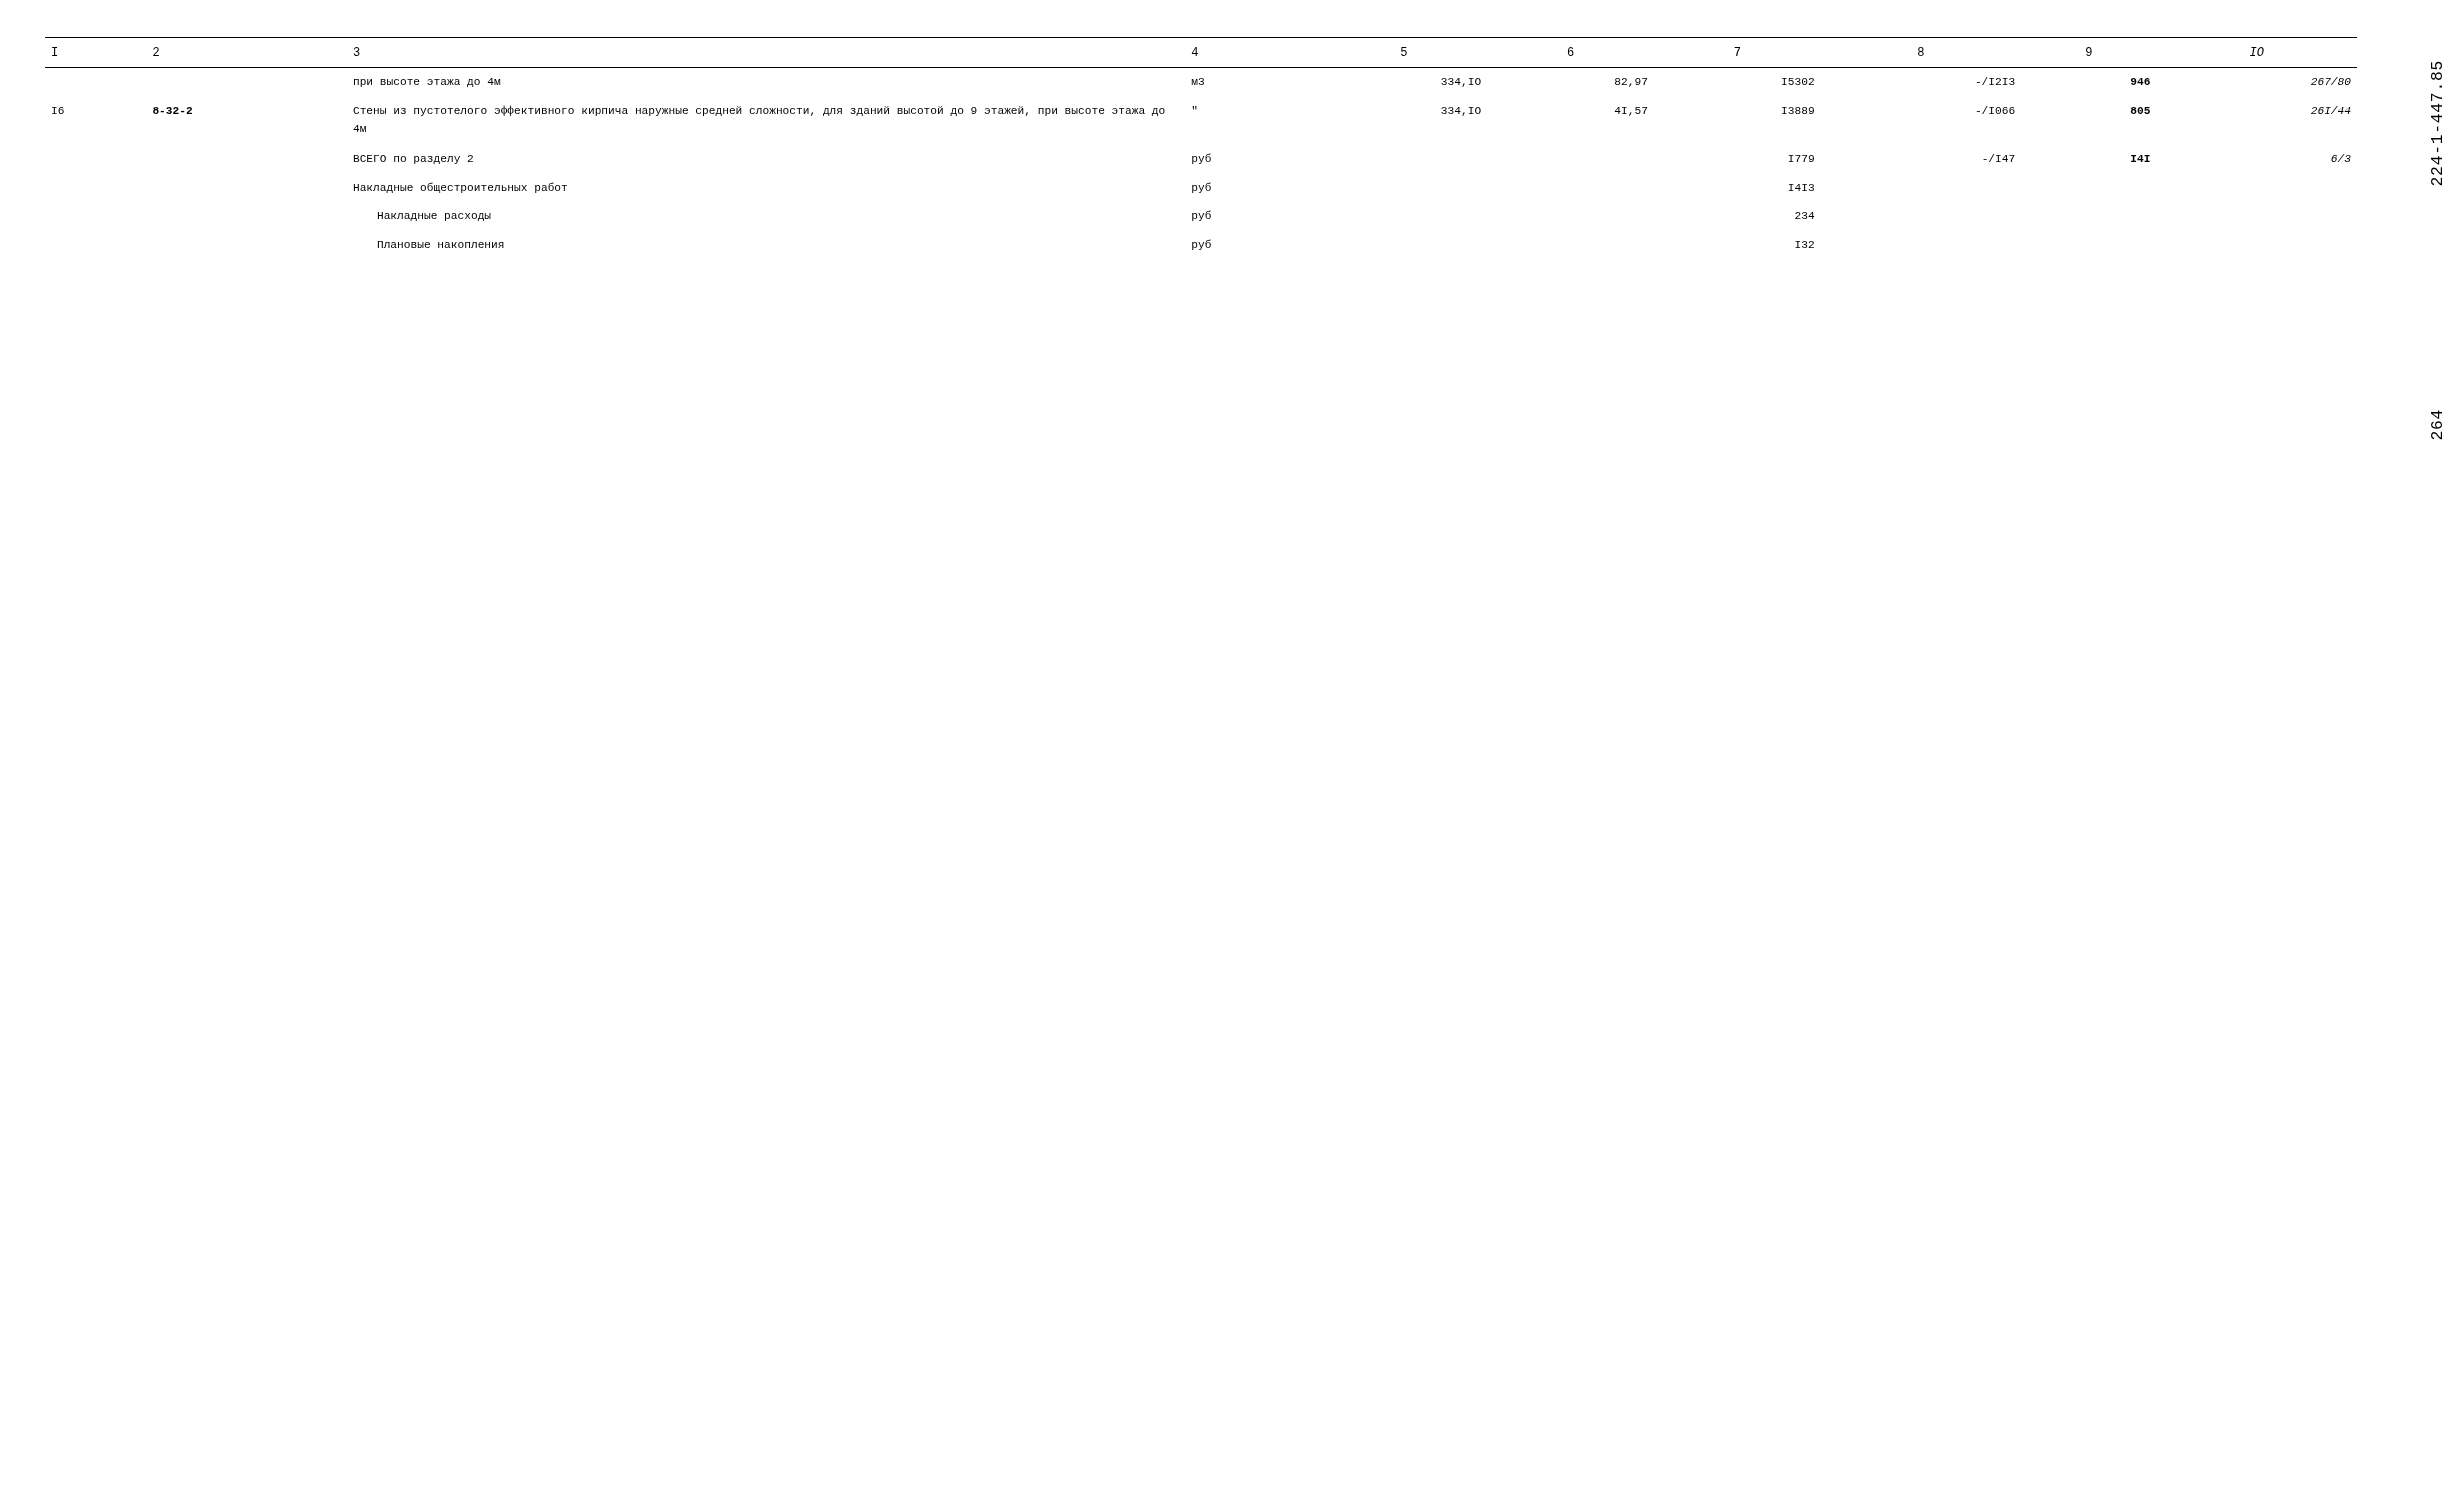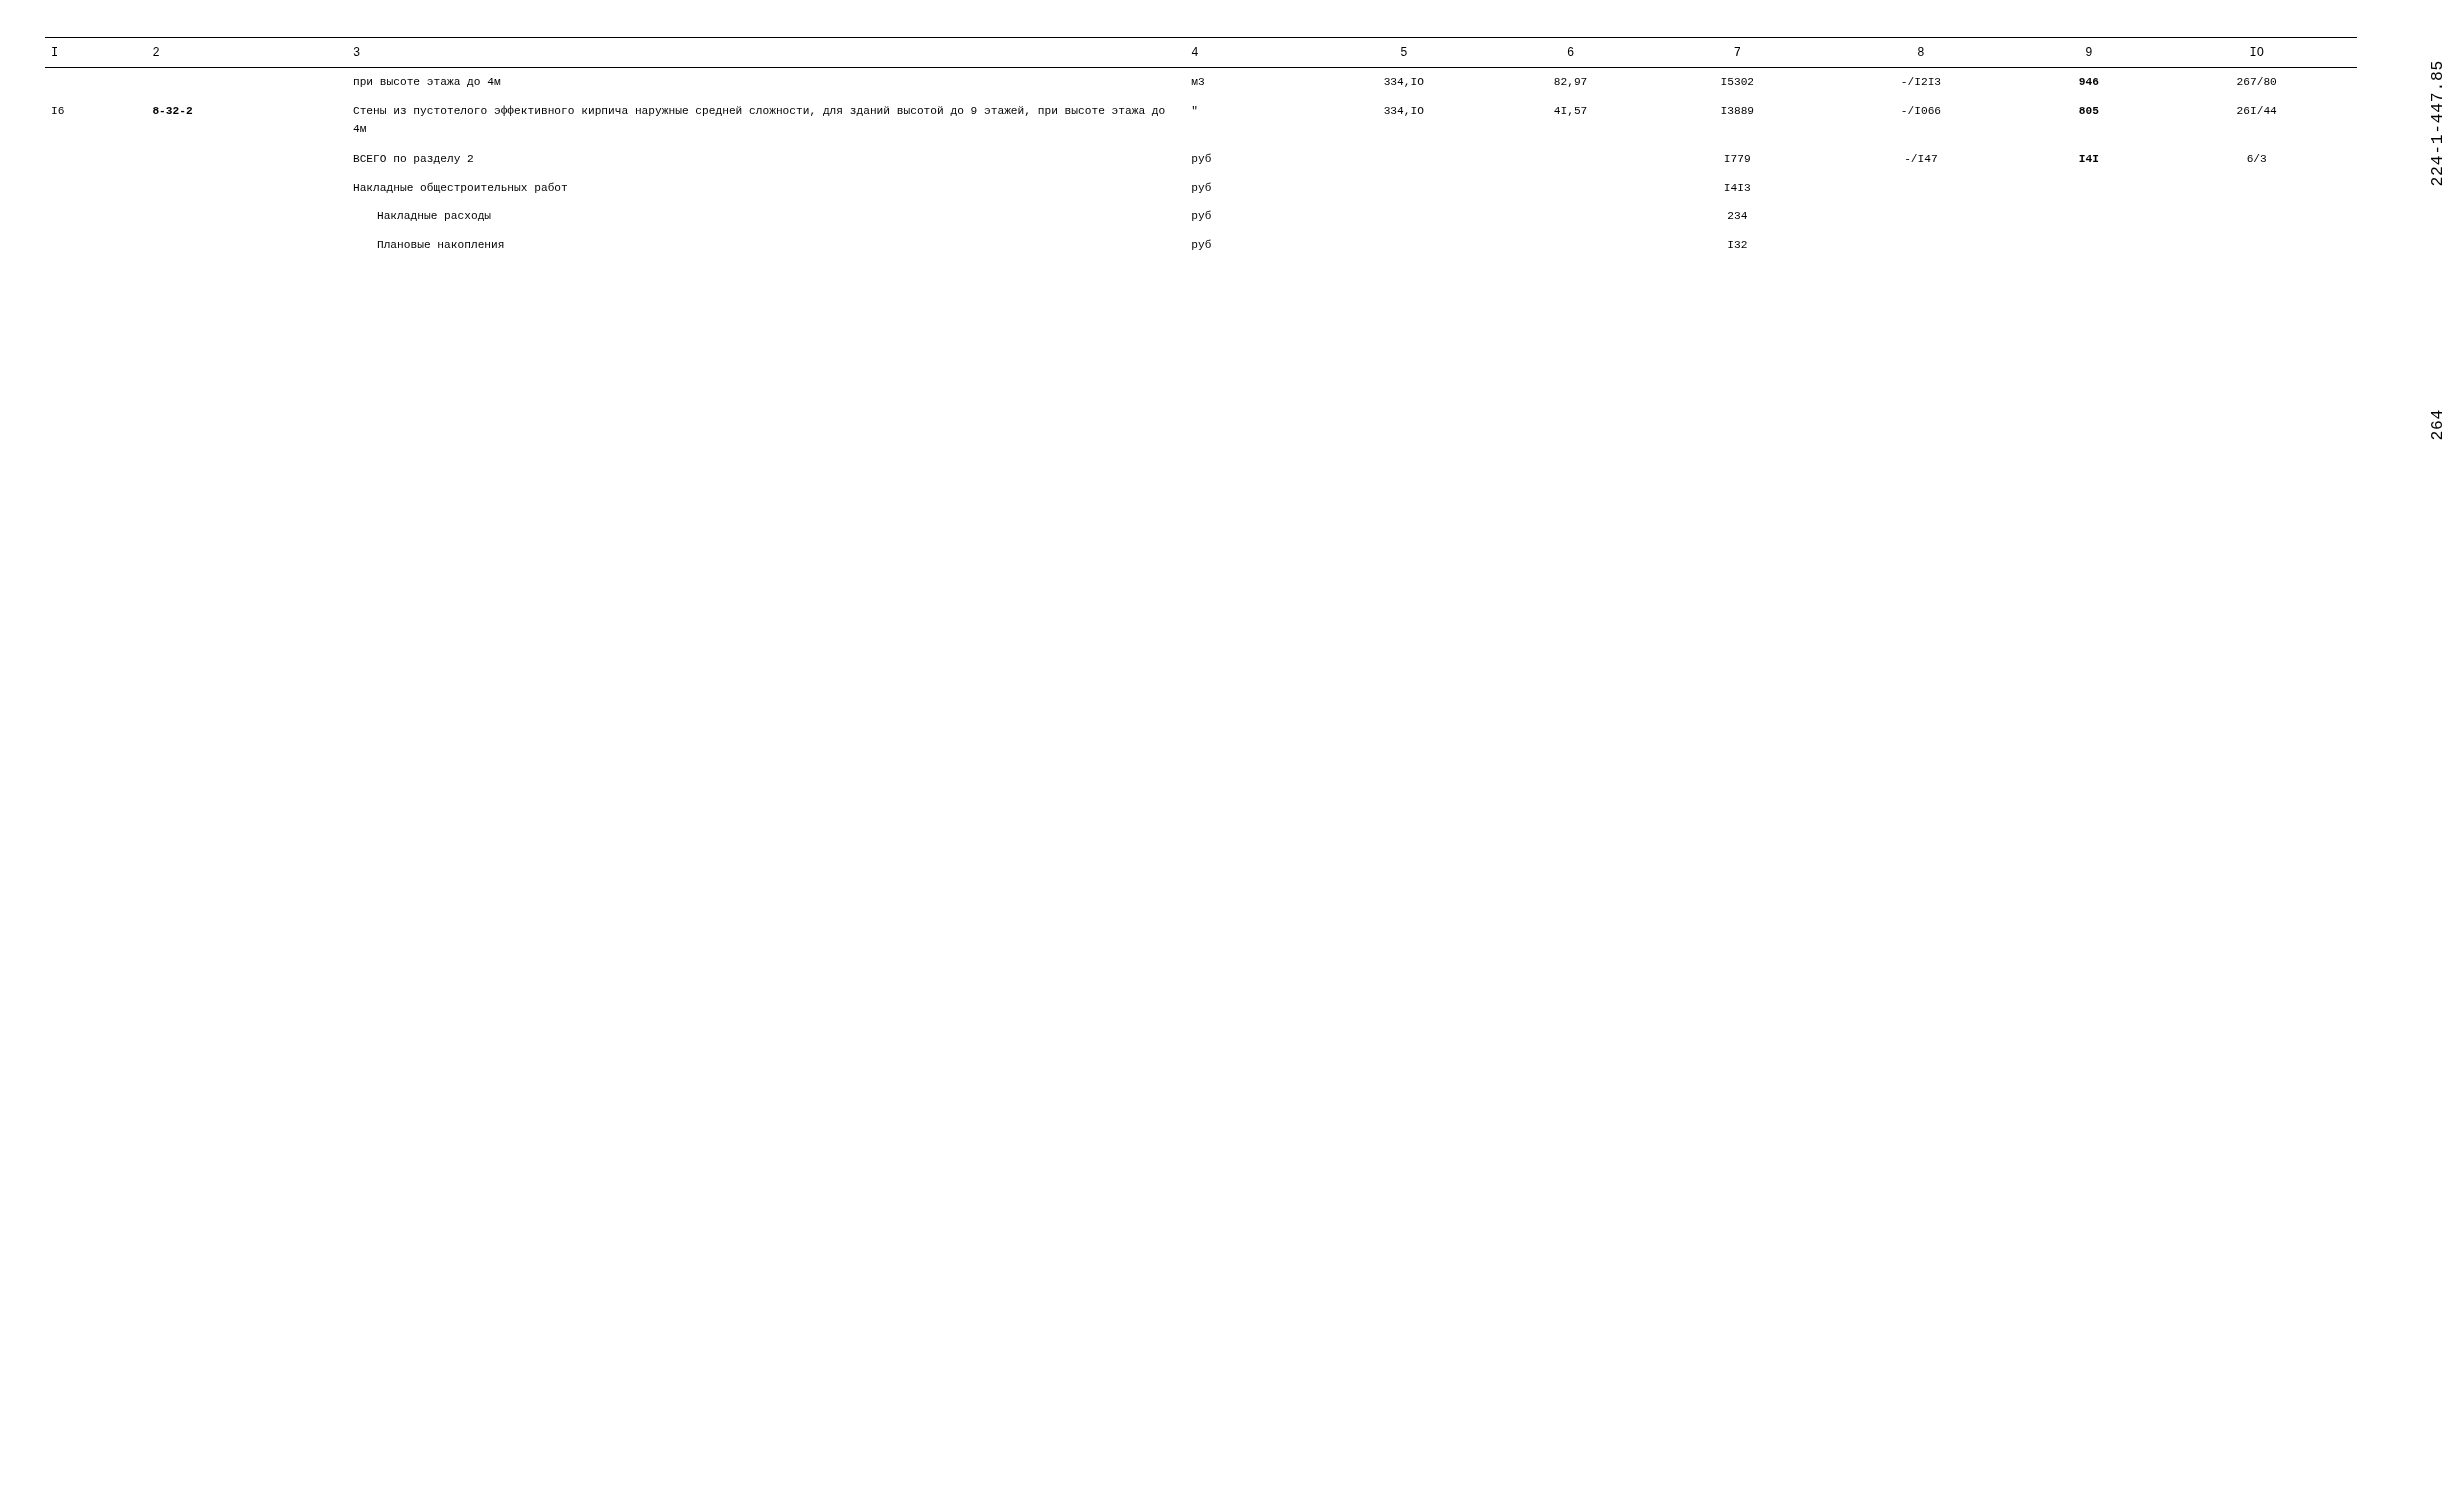--- a/index.html
+++ b/index.html
@@ -65,33 +65,33 @@
     }
 
     .data-row td {
       padding: 6px 6px;
       vertical-align: top;
       font-size: 11.2px;
       line-height: 1.5;
     }
 
     .data-row td.center {
-      text-align: center;
+      text-align: right;
     }
 
     .col-1 { width: 45px; }
     .col-2 { width: 89px; font-weight: bold; }
     .col-3 { width: 372px; }
     .col-4 { width: 60px; }
     .col-5 { width: 74px; }
     .col-6 { width: 74px; }
     .col-7 { width: 74px; }
     .col-8 { width: 89px; }
     .col-9 { width: 60px; font-weight: bold; }
-    .col-10 { width: 89px; }
+    .col-10 { width: 89px; font-style: italic; }
   </style>
 </head>
 <body>
 
 <div class="page-container">
 
   <div class="side-label-right">
     <span class="side-text">224-1-447.85</span>
     <span class="side-text">264</span>
   </div>

